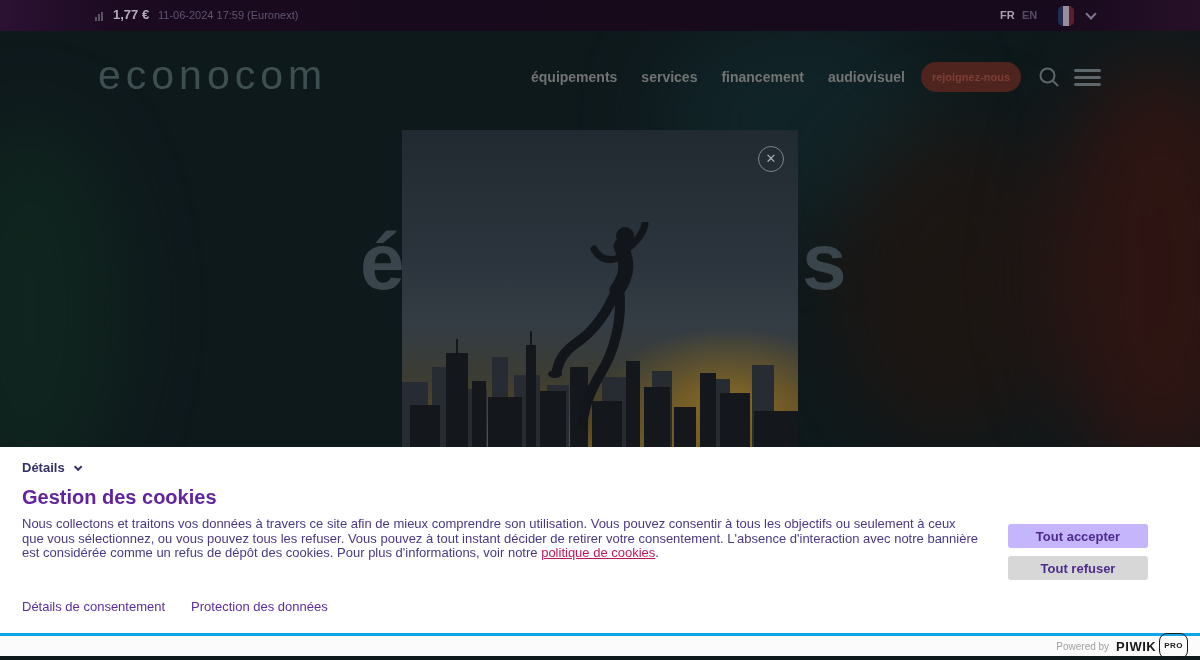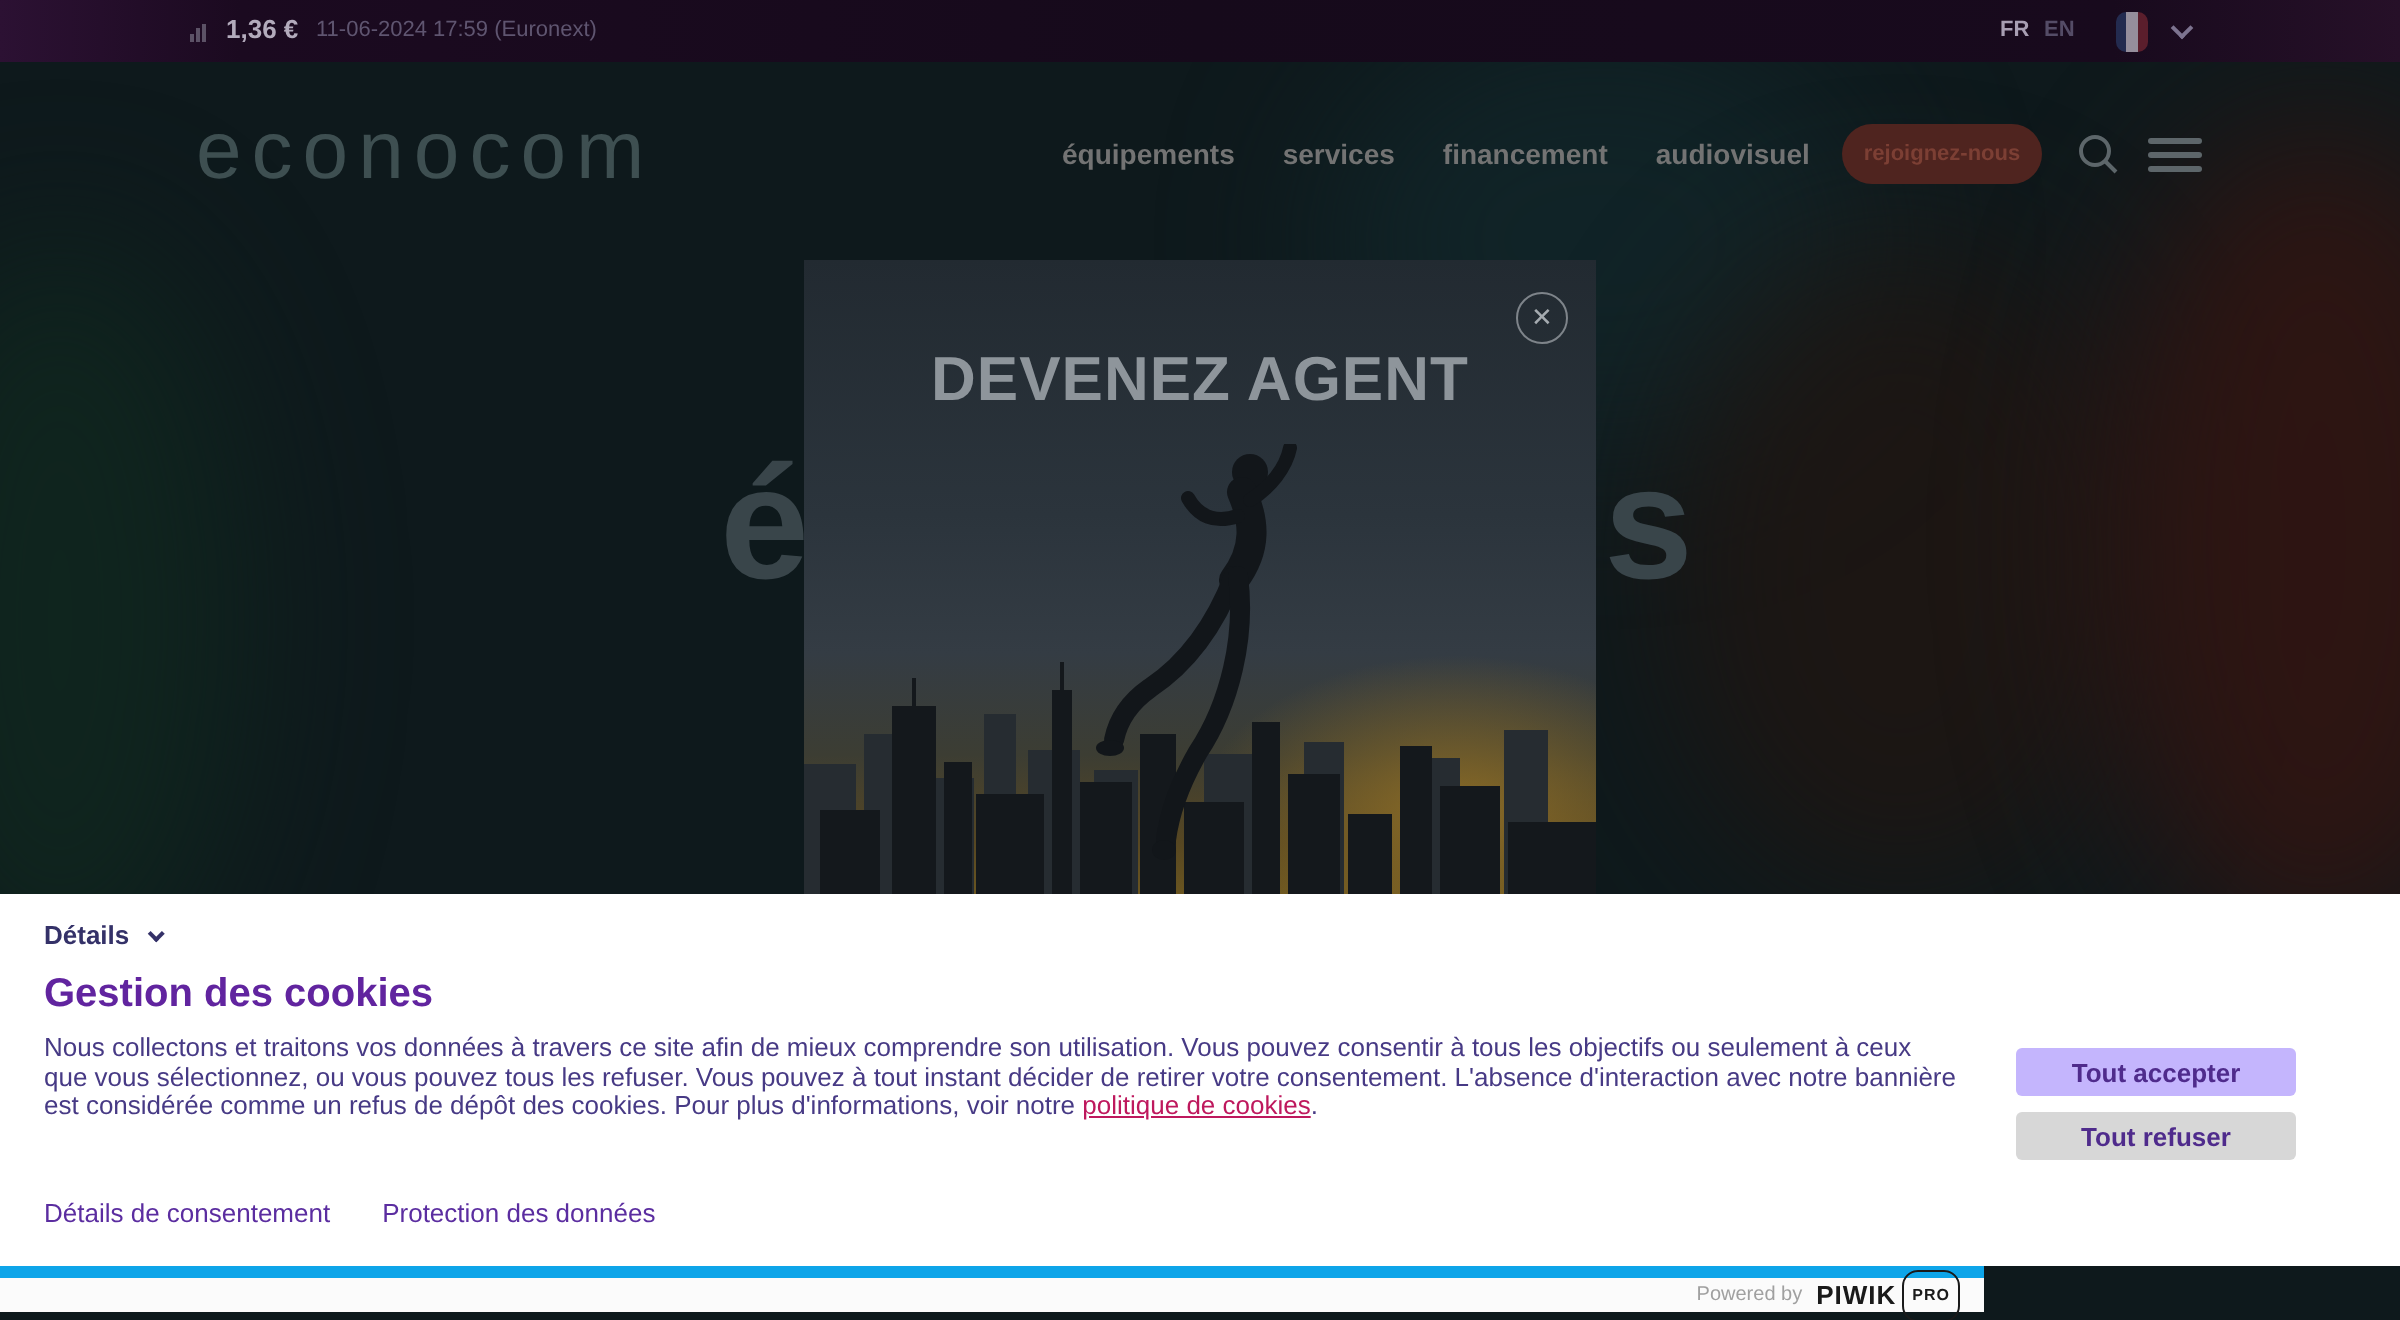--- a/index.html
+++ b/index.html
@@ -66,22 +66,22 @@
   .options { position:absolute; left:22px; top:126px; display:flex; gap:28px; font-size:13px; color:#4c3c90; }
   .options .opt { display:flex; align-items:center; cursor:pointer; }
   .options .sq { display:inline-block; width:5px; height:5px; background:#3f3277; margin-right:8px; }
   .banner-links { position:absolute; left:22px; top:152px; display:flex; gap:26px; font-size:13px; color:#5b2da0;align-items:center; }
   .banner-links span { cursor:pointer; }
   .btn { position:absolute; left:1008px; width:140px; height:24px; border:none; border-radius:3px;
     font-family:"Liberation Sans",sans-serif; font-size:13px; font-weight:bold; color:#4f2b8c; cursor:pointer; }
   .btn.accept { top:77px; background:#c4b5fd; }
   .btn.refuse { top:109px; background:#d7d7d7; }
 
-  .banner-footer { position:absolute; left:0; top:633px; width:992px; height:23px;
-    background:#fbfbfb; border-top:6px solid #0ea5e9; display:flex; align-items:center; justify-content:flex-end; padding-right:12px; }
+  .banner-footer { position:absolute; left:0; top:633px; width:1200px; height:23px;
+    background:#fbfbfb; border-top:3px solid #0ea5e9; display:flex; align-items:center; justify-content:flex-end; padding-right:12px; }
   .powered { font-size:10px; color:#a0a0a0; margin-right:7px; }
   .piwik { font-size:13px; font-weight:900; letter-spacing:.5px; color:#1a1a1a; cursor:pointer; display:flex; align-items:center; }
   .pro-badge { margin-left:3px; font-size:8px; font-weight:bold; color:#1a1a1a; border:1.7px solid #1a1a1a;
     border-radius:8px; padding:12px 4px; line-height:10px; height:12px; display:inline-flex; align-items:center; }
 </style>
 </head>
 <body>
 
 <div id="screen">
 
@@ -89,21 +89,21 @@
   <div class="blob hair-teal"></div>
   <div class="blob skin"></div>
   <div class="blob red-right"></div>
 
   <div class="topbar">
     <span class="chart-ico">
         <i></i>
         <i></i>
         <i></i>
       </span>
-    <span class="stock-price">1,36 €</span>
+    <span class="stock-price">1,77 €</span>
     <span class="stock-time">11-06-2024 17:59 (Euronext)</span>
     <span class="lang-fr">FR</span>
     <span class="lang-en">EN</span>
     <span class="flag">
         <i></i>
         <i></i>
         <i></i>
       </span>
     <span class="chev topbar-chev"></span>
   </div>
@@ -168,21 +168,20 @@
         <circle cx="88" cy="14" r="9" stroke="none"></circle>
         <path d="M84,24 C90,38 92,52 80,68" fill="none" stroke-width="15"></path>
         <path d="M88,28 C98,22 106,12 108,2" fill="none" stroke-width="7"></path>
         <path d="M82,36 C70,40 62,36 57,27" fill="none" stroke-width="7"></path>
         <path d="M80,66 C70,92 56,110 38,122 C28,129 22,138 20,148" fill="none" stroke-width="10"></path>
         <path d="M82,66 C86,96 78,130 62,154 C54,168 48,182 46,198" fill="none" stroke-width="10"></path>
         <ellipse cx="18" cy="152" rx="7" ry="4" stroke="none"></ellipse>
         <ellipse cx="45" cy="203" rx="6" ry="5" stroke="none"></ellipse>
       </g>
     </svg>
-    <div class="modal-title">DEVENEZ AGENT</div>
     <div class="modal-close">✕</div>
   </div>
 
   <div class="banner">
     <div class="lang-select">
       <span>Détails</span>
       <span class="chev"></span>
     </div>
     <h2>Gestion des cookies</h2>
     <p class="banner-text"><span>Nous collectons et traitons vos données à travers ce site afin de mieux comprendre son utilisation. Vous pouvez consentir à tous les objectifs ou seulement à ceux que vous sélectionnez, ou vous pouvez tous les refuser. Vous pouvez à tout instant décider de retirer votre consentement. L'absence d'interaction avec notre bannière est considérée comme un refus de dépôt des cookies. Pour plus d'informations, voir notre </span><a>politique de cookies</a><span>.</span></p>

